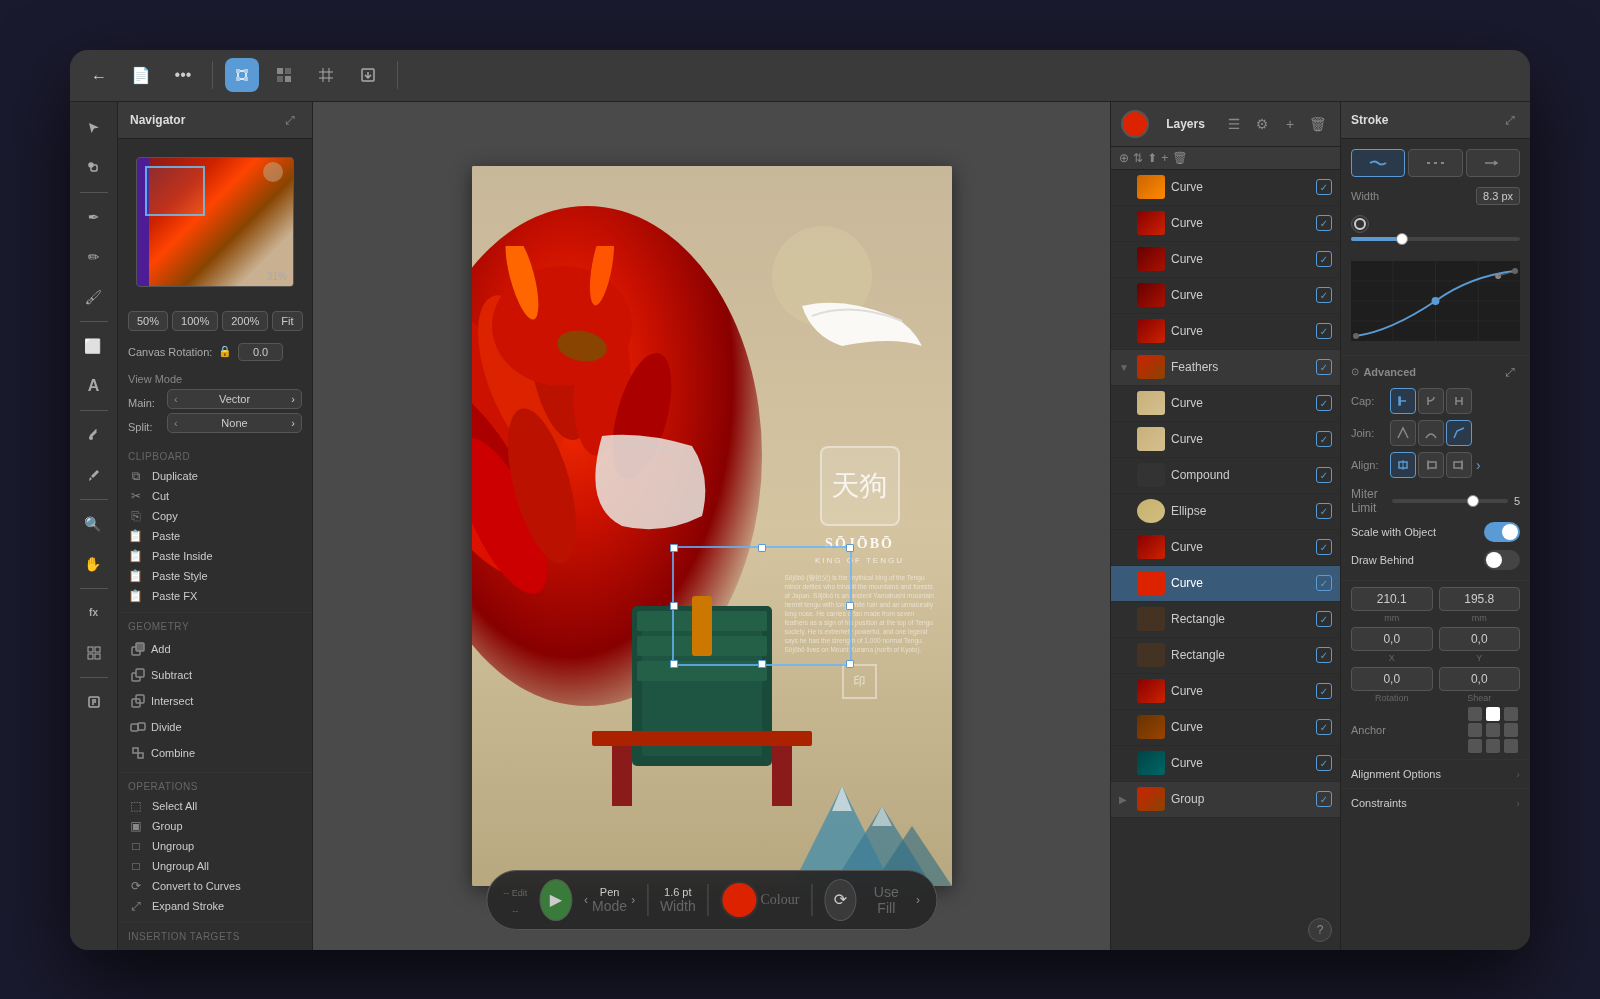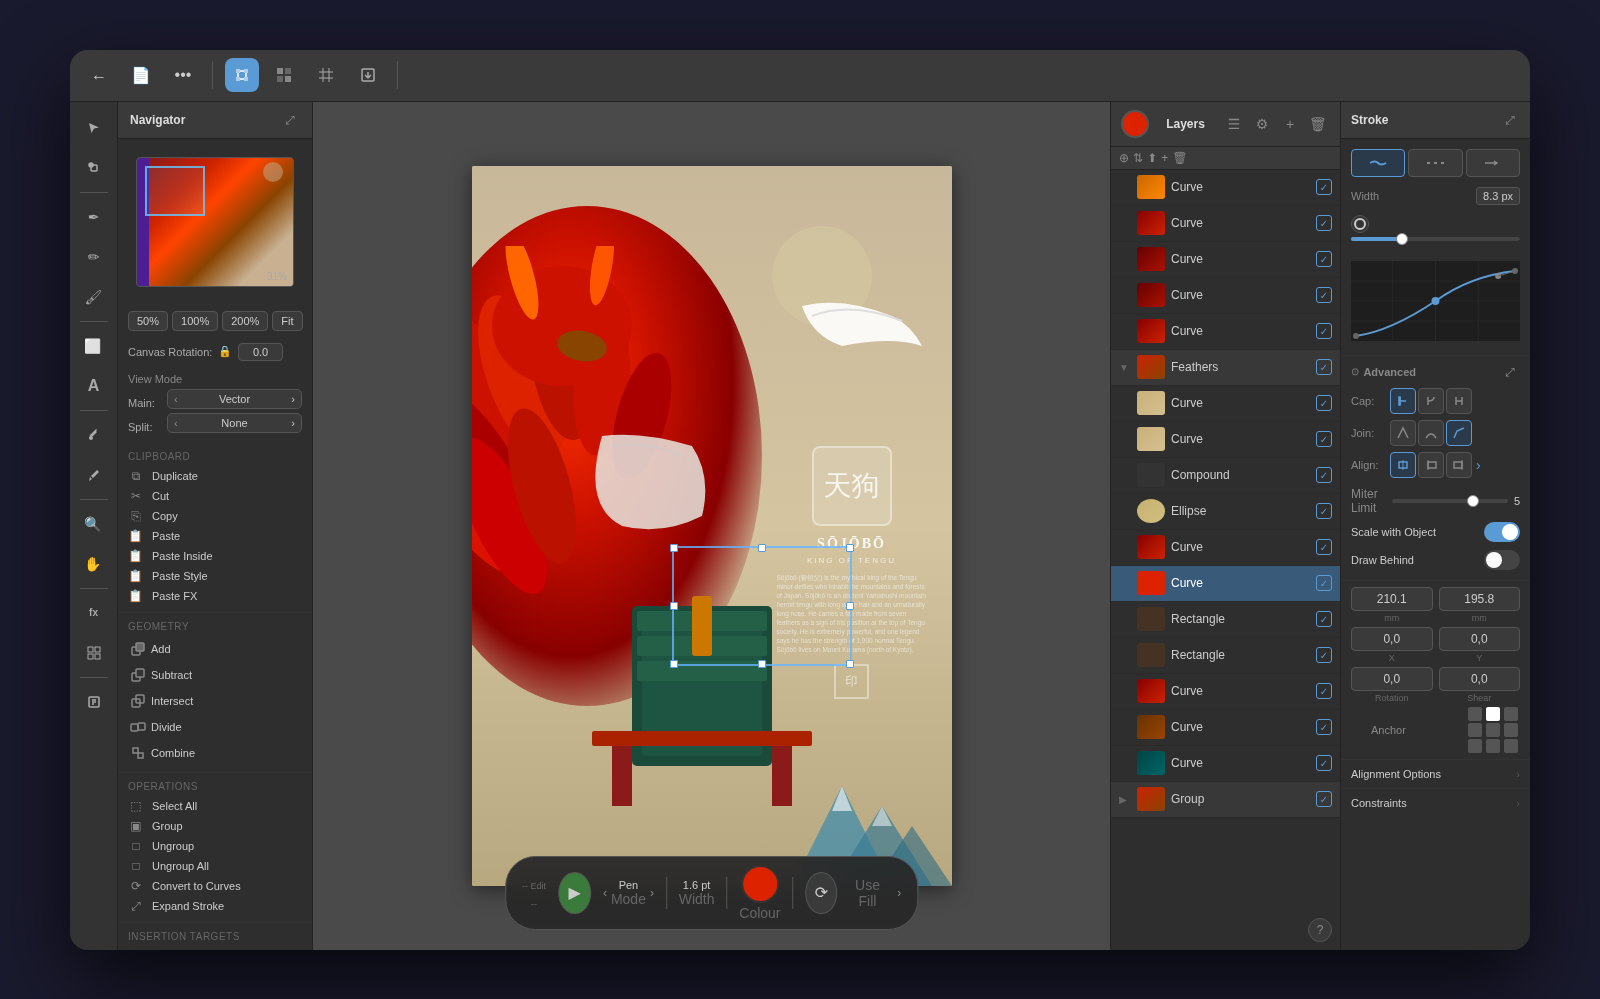--- a/index.html
+++ b/index.html
@@ -294,21 +294,21 @@
       width: 100px;
       height: 100px;
       background: #d4c8a0;
       border-radius: 50%;
       opacity: 0.6;
     }
 
     .text-overlay {
       position: absolute;
       top: 280px;
-      right: 20px;
+      right: 12px;
       width: 160px;
     }
 
     .kanji-box {
       width: 80px;
       height: 80px;
       background: rgba(255,255,255,0.15);
       border: 2px solid rgba(255,255,255,0.4);
       border-radius: 8px;
       display: flex;
@@ -1261,21 +1261,21 @@
             <div class="bt-sublabel">Mode</div>
           </div>
           <button class="bt-chevron">›</button>
         </div>
         <div class="bt-sep"></div>
         <div style="text-align:center;">
           <div class="bt-label">1.6 pt</div>
           <div class="bt-sublabel">Width</div>
         </div>
         <div class="bt-sep"></div>
-        <div style="display:flex;flex-direction:column;align-items:center;gap:2px;">
+        <div style="display:flex;flex-direction:row;align-items:center;gap:2px;font-family:Liberation Serif, serif;">
           <div class="bt-color-circle"></div>
           <div class="bt-sublabel">Colour</div>
         </div>
         <div class="bt-sep"></div>
         <button class="bt-btn">⟳</button>
         <div class="bt-sublabel">Use Fill</div>
         <button class="bt-chevron">›</button>
       </div>
     </div>
 
@@ -1609,21 +1609,21 @@
             <input class="coord-value" type="text" value="0,0" style="">
             <div class="coord-label">Rotation</div>
           </div>
           <div class="coord-field">
             <input class="coord-value" type="text" value="0,0" style="">
             <div class="coord-label">Shear</div>
           </div>
         </div>
 
         <div style="display:flex;align-items:center;justify-content:space-between;margin-top:4px;">
-          <span style="font-size:11px;color:#888;margin-left:20px;">Anchor</span>
+          <span style="font-size:11px;color:#888;">Anchor</span>
           <div class="anchor-grid">
             <div class="anchor-dot"></div>
             <div class="anchor-dot active"></div>
             <div class="anchor-dot"></div>
             <div class="anchor-dot"></div>
             <div class="anchor-dot"></div>
             <div class="anchor-dot"></div>
             <div class="anchor-dot"></div>
             <div class="anchor-dot"></div>
             <div class="anchor-dot"></div>

